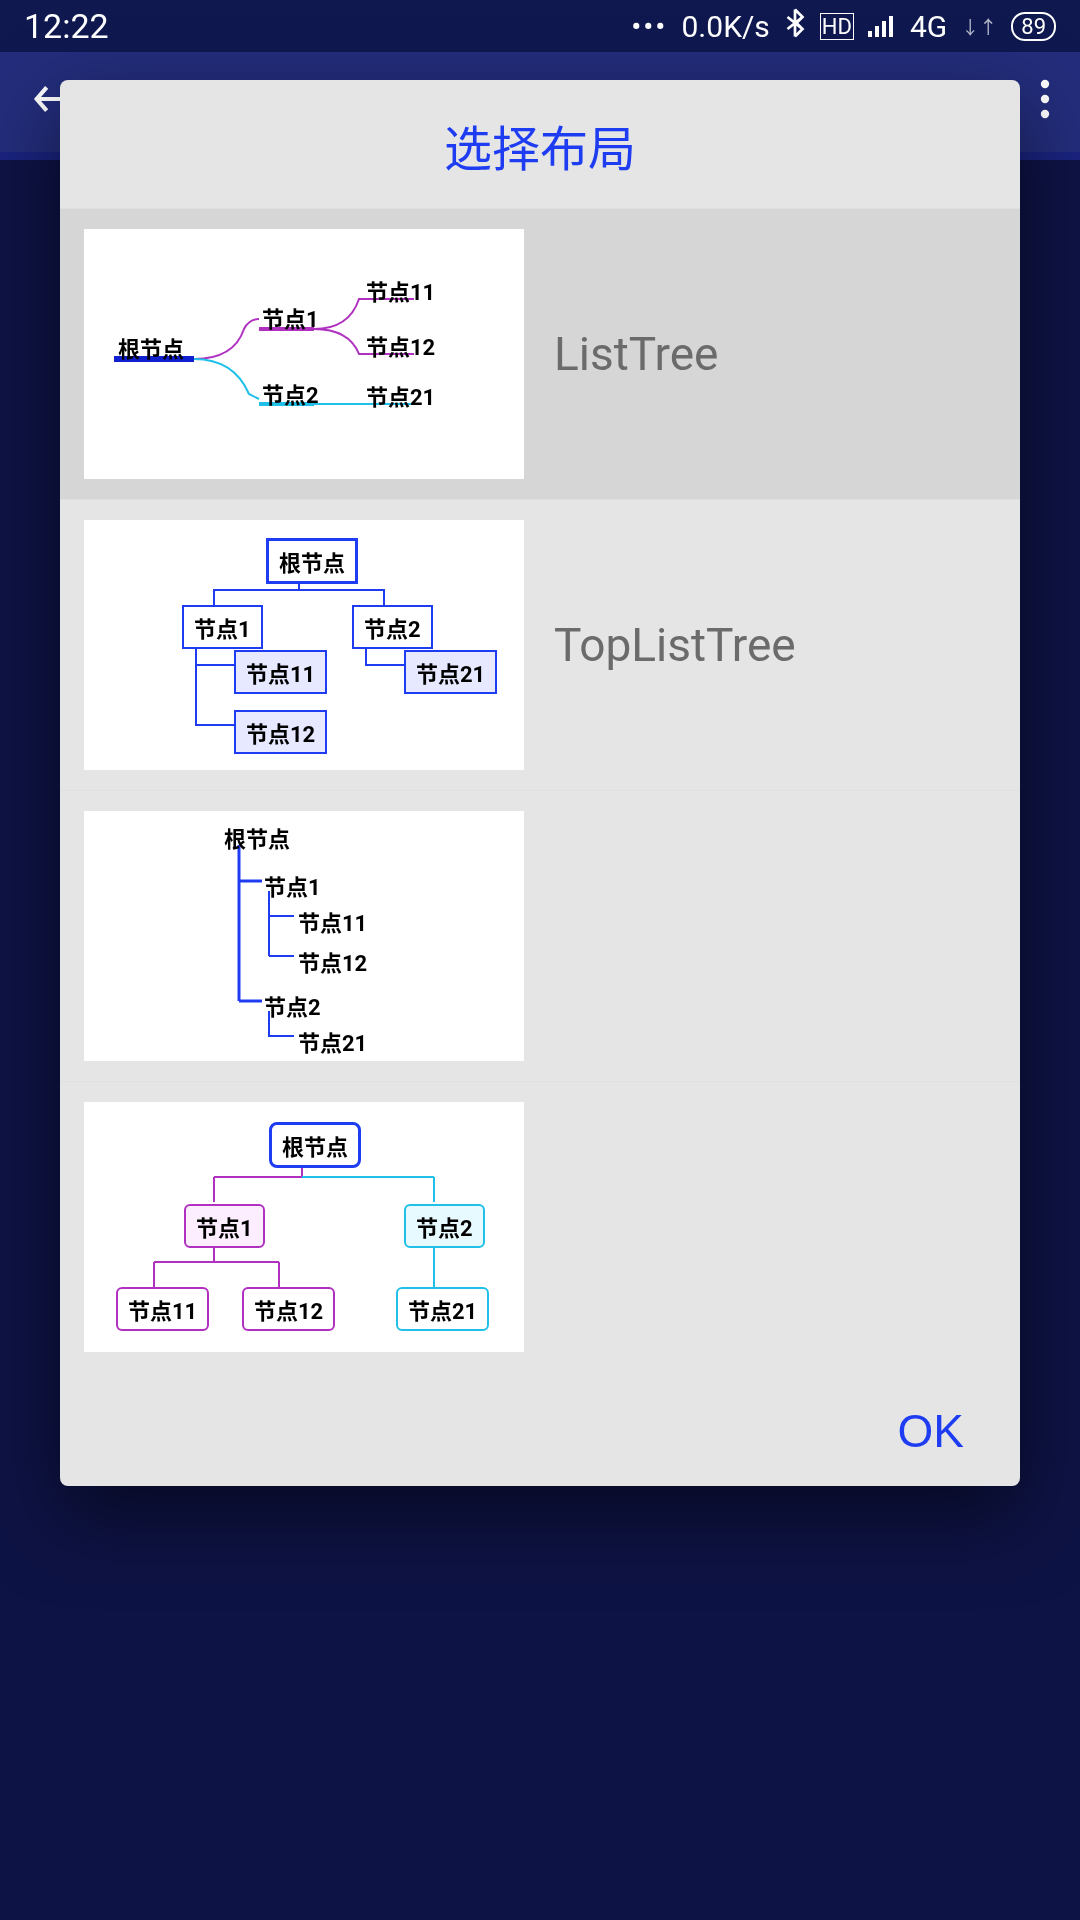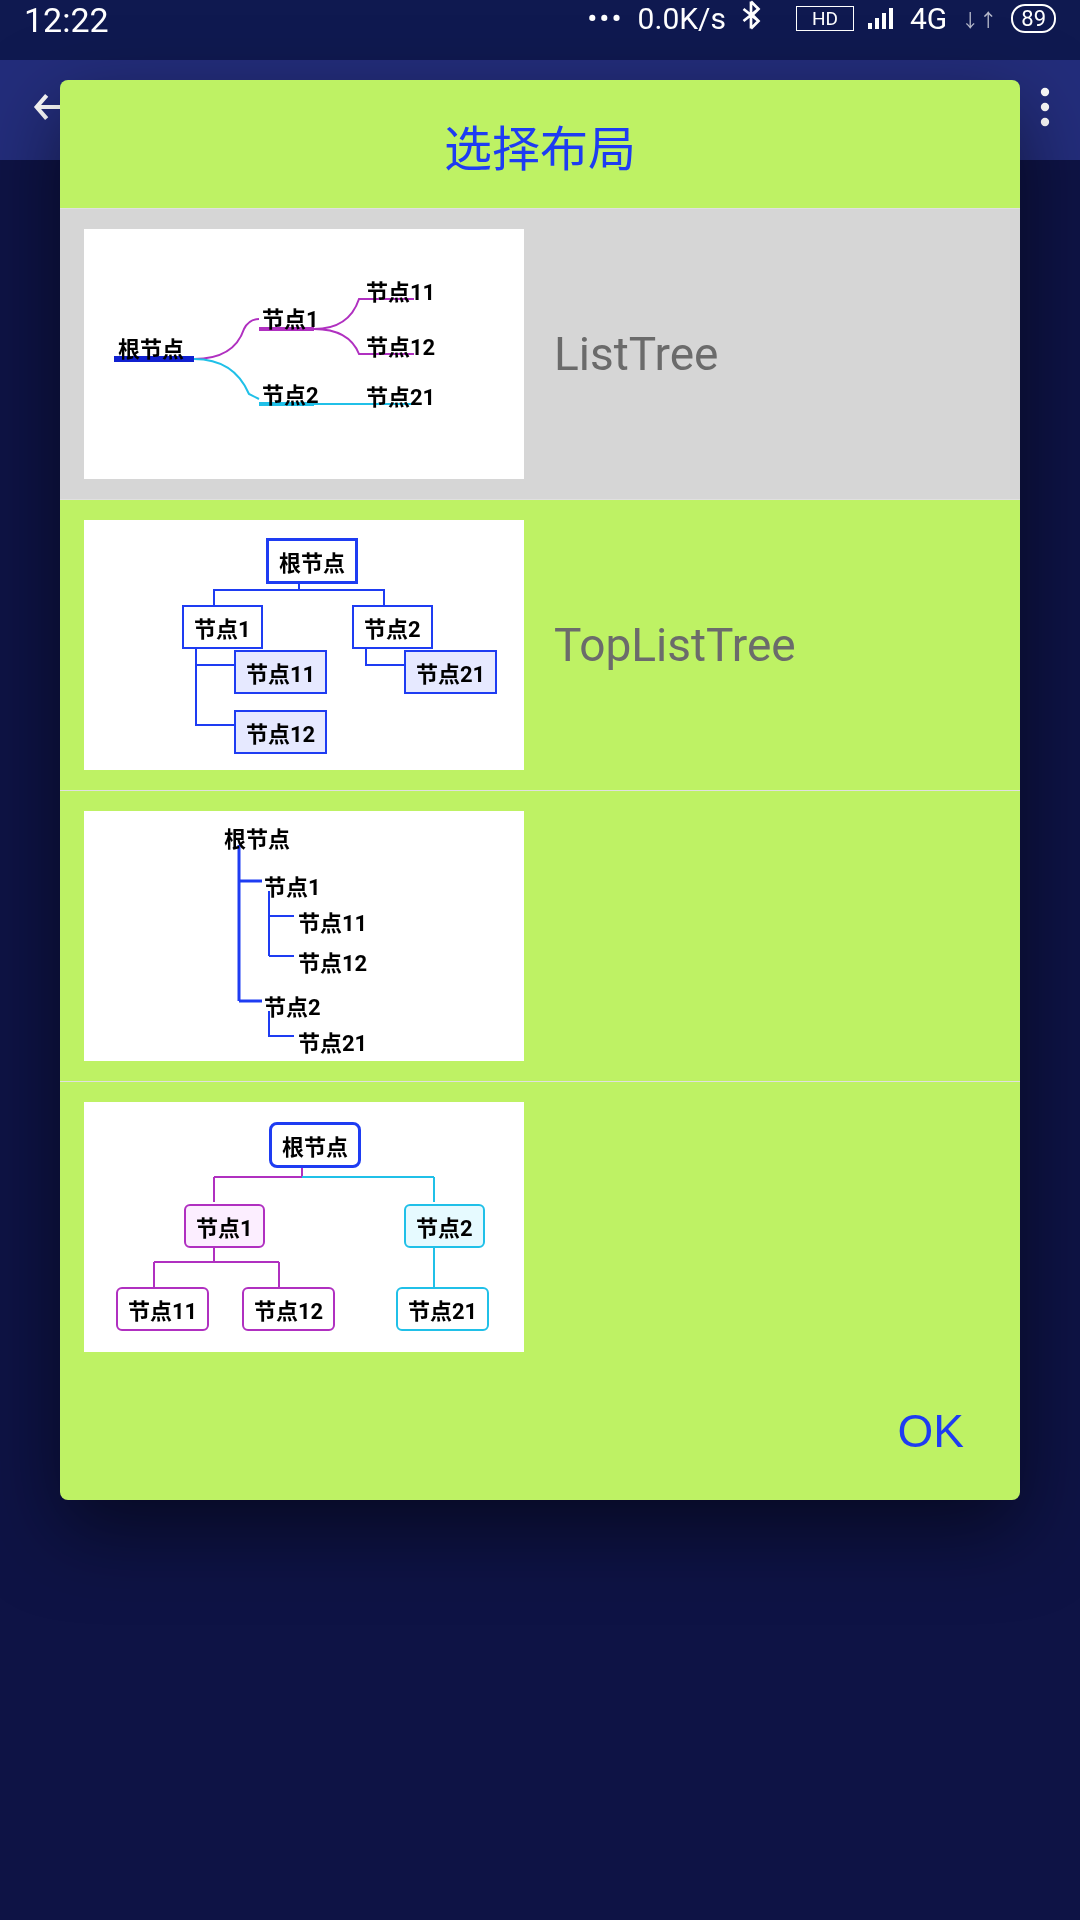--- a/index.html
+++ b/index.html
@@ -1,43 +1,43 @@
 <!DOCTYPE html>
 <html><head>
 <meta charset="utf-8">
 <style>
   * { box-sizing: border-box; margin: 0; padding: 0; }
   html, body { width: 1080px; height: 1920px; overflow: hidden; font-family: Roboto, "Noto Sans CJK SC", sans-serif; }
   body { background: #1a237e; }
 
   
-  .statusbar { height: 60px; background: #0f1950; color: #fff; display: flex; align-items: flex-start; justify-content: space-between; padding: 0 24px; font-size: 34px; }
+  .statusbar { height: 52px; background: #0f1950; color: #fff; display: flex; align-items: center; justify-content: space-between; padding: 0 24px; font-size: 34px; }
   .status-right { display: flex; align-items: center; gap: 14px; font-size: 30px; }
   .status-right .dots { letter-spacing: 2px; }
   .pill { border: 2px solid #ffffff; border-radius: 14px; font-size: 22px; padding: 0 8px; }
 
   
   .appbar { height: 100px; background: #232d7b; display: flex; align-items: center; justify-content: space-between; padding: 0 30px; }
   .appbar .back, .appbar .menu { color: #fff; font-size: 48px; }
 
   
   .backdrop { position: absolute; left: 0; top: 160px; right: 0; bottom: 0; background: rgba(0,0,0,0.45); }
   .bg-box { position: absolute; left: 80px; top: 760px; width: 700px; height: 210px; border: 4px solid #1a237e; background: #fff; }
 
   
-  .dialog { position: absolute; left: 60px; top: 80px; width: 960px; background: #bef264; border-radius: 8px; box-shadow: 0 30px 80px rgba(0,0,0,.5); display: flex; flex-direction: column; }
+  .dialog { position: absolute; left: 60px; top: 80px; width: 960px; background: #e5e5e5; border-radius: 8px; box-shadow: 0 30px 80px rgba(0,0,0,.5); display: flex; flex-direction: column; }
   .dialog-title { text-align: center; color: #1e3cf2; font-size: 48px; padding: 30px 0 28px; border-bottom: 1px solid #e0e0e0; }
 
   .list { flex: 1; overflow: hidden; }
   .item { display: flex; align-items: center; gap: 30px; padding: 20px 24px; border-bottom: 1px solid #e0e0e0; }
   .item.selected { background: #d6d6d6; }
   .thumb { width: 440px; height: 250px; background: #fff; position: relative; }
   .item-label { font-size: 46px; color: #6b6b6b; }
 
-  .actions { display: flex; justify-content: flex-end; gap: 35px; padding: 24px 40px 34px; }
+  .actions { display: flex; justify-content: flex-end; gap: 35px; padding: 24px 40px 20px; }
   .actions button { background: none; border: none; color: #1e3cf2; font-size: 46px; cursor: pointer; padding: 8px 16px; }
 
   
   .n { position: absolute; font-size: 22px; font-weight: bold; white-space: nowrap; }
   .box { position: absolute; border: 2px solid #1e3cf2; font-size: 22px; font-weight: bold; padding: 4px 10px; background: #fff; }
   .box.fill { background: #e6e9ff; }
 
   
   svg.lines { position: absolute; left:0; top:0; width:100%; height:100%; }
 </style>
@@ -47,21 +47,21 @@
 <div class="statusbar">
   <span>12:22</span>
   <div class="status-right">
     <span class="dots">•••</span>
     <span>0.0K/s</span>
     <span>
       <svg width="22" height="30" viewBox="0 0 12 20" fill="none" stroke="#fff" stroke-width="1.8">
           <path d="M6 1 L11 6 L6 11 L6 1 M6 19 L11 14 L6 9 L6 19 M1 6 L11 14 M1 14 L11 6"></path>
         </svg>
     </span>
-    <span style="font-size:19px;border:1px solid #fff;padding:0 15px;margin-left:20px;">HD</span>
+    <span style="font-size:22px;border:1px solid #fff;padding:0 1px;">HD</span>
     <span>
       <svg width="28" height="24" viewBox="0 0 28 24">
           <rect x="0" y="18" width="4" height="6" fill="#fff"></rect>
           <rect x="7" y="13" width="4" height="11" fill="#fff"></rect>
           <rect x="14" y="8" width="4" height="16" fill="#fff"></rect>
           <rect x="21" y="3" width="4" height="21" fill="#fff"></rect>
         </svg>
     </span>
     <span>4G</span>
     <span style="font-size:18px;opacity:.7;">↓↑</span>

